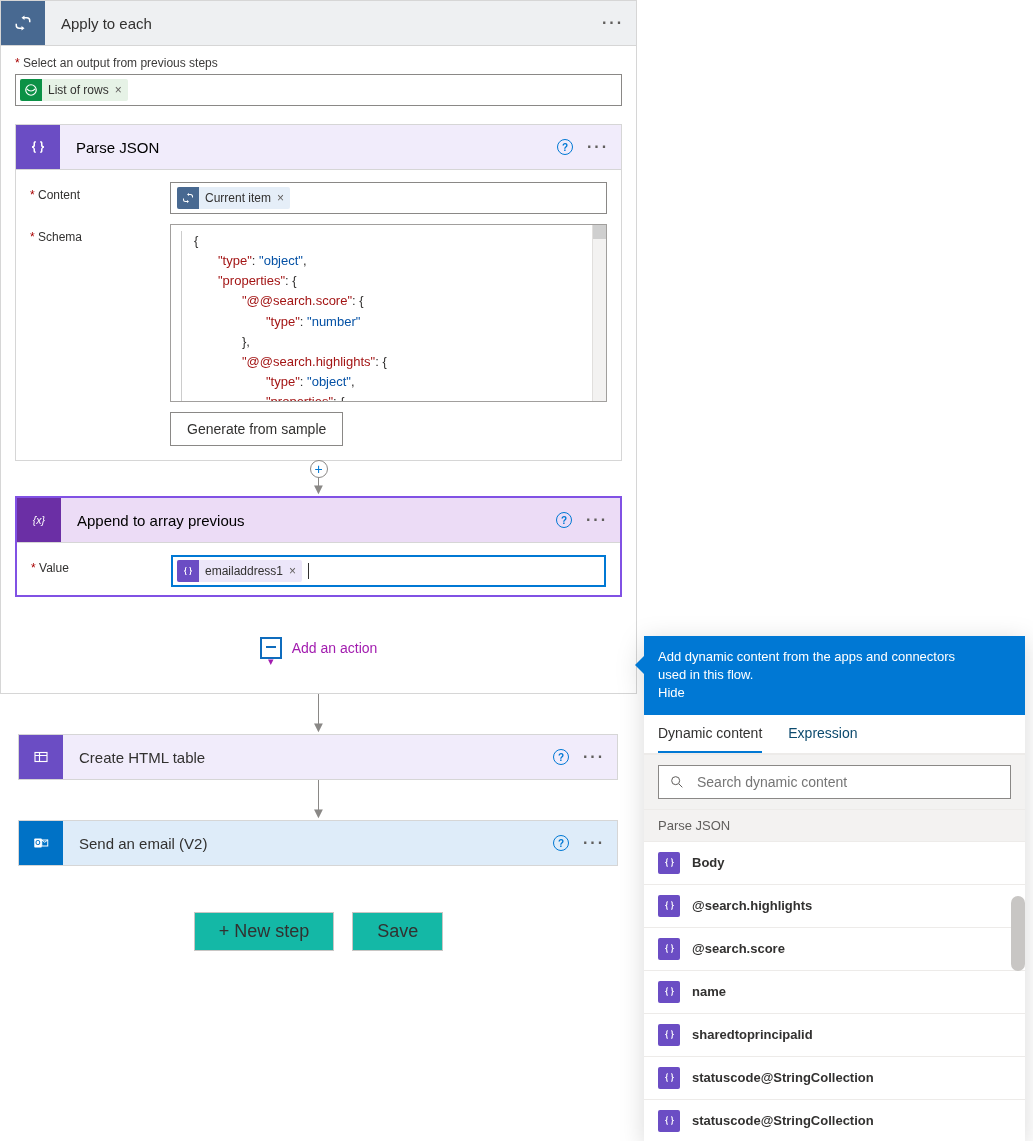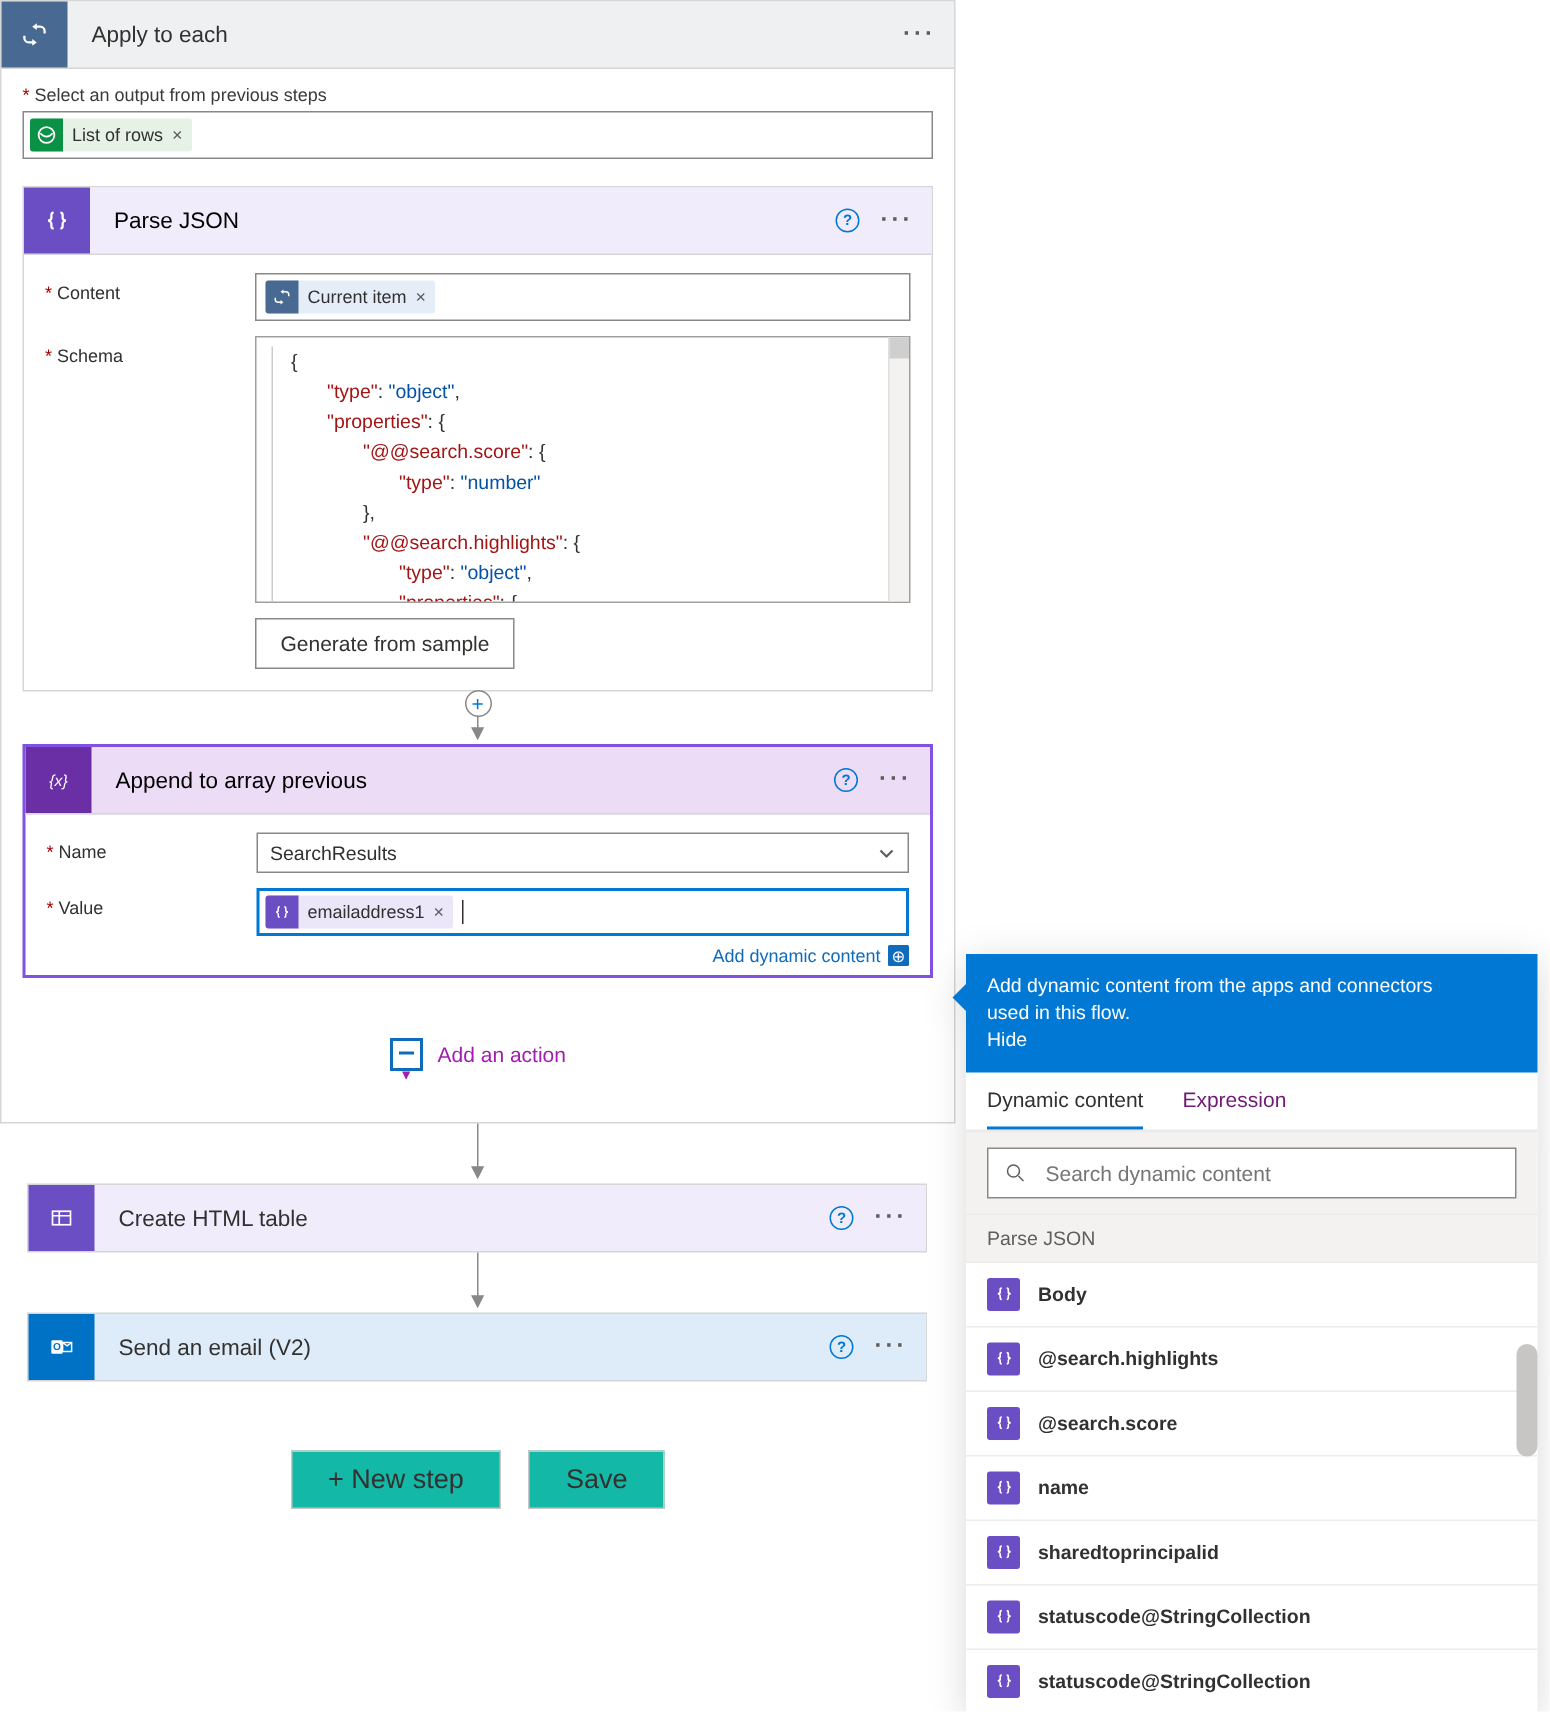--- a/index.html
+++ b/index.html
@@ -85,21 +85,21 @@
   .below-card .card-header{height:44px;}
 
   .btn-row { display:flex; gap:18px; justify-content:center; margin-top:46px;}
   .btn-plain { border:1px solid #c8c6c4; background:#14b8a6; padding:8px 24px; font-size:18px; color:#323130;}
 
   
   .dyn-panel { position:absolute; left:644px; top:636px; width:381px; background:#fff; filter: drop-shadow(0 4px 12px rgba(0,0,0,.15)); }
   .dyn-caret { position:absolute; left:-9px; top:20px; width:0; height:0; border-top:9px solid transparent; border-bottom:9px solid transparent; border-right:9px solid #0078d4;}
   .dyn-head { background:#0078d4; color:#fff; padding: 12px 14px; display:flex; justify-content:space-between; font-size:13px; line-height:1.4;flex-direction:column;}
   .dyn-tabs { display:flex; gap:26px; padding: 10px 14px 0; border-bottom:1px solid #edebe9;}
-  .dyn-tab { padding-bottom: 10px; font-size:14px; color:#701a75;}
+  .dyn-tab { padding-bottom: 10px; font-size:14px; color:#0c4a6e;}
   .dyn-tab.active { color:#323130; border-bottom:2px solid #0078d4; font-weight:400;}
   .dyn-search-wrap { padding:10px 14px; background:#f3f2f1; border-top:1px solid #edebe9; border-bottom:1px solid #edebe9;}
   .dyn-search { display:flex; align-items:center; gap:10px; border:1px solid #8a8886; background:#fff; padding:7px 10px;}
   .dyn-search input { border:0; outline:0; flex:1; font-size:14px; color:#404040;}
   .dyn-group { background:#f3f2f1; padding:8px 14px; font-size:13px; color:#605e5c; border-bottom:1px solid #edebe9;}
   .dyn-list { position:relative; max-height: 330px; overflow:hidden;}
   .dyn-item { display:flex; align-items:center; gap:12px; padding:10px 14px; border-bottom:1px solid #edebe9; font-size:13px; font-weight:600; color:#323130;}
   .dyn-item .di { width:22px; height:22px; background:#6b4dc4; border-radius:2px; display:flex; align-items:center; justify-content:center;}
   .dyn-scroll-thumb { position:absolute; right:0; top:65px; width:14px; height:75px; background:#c8c6c4; border-radius:7px;}
   .cursor-bar { display:inline-block; width:1px; height:16px; background:#323130; margin-left:6px; vertical-align:middle;}
@@ -204,52 +204,37 @@
                   <text x="12" y="17" text-anchor="middle" fill="#fff" font-size="14" font-style="italic" font-family="serif">{x}</text>
                 </svg>
           </div>
           <div class="header-title">Append to array previous</div>
           <div class="header-right">
             <span class="help-circle">?</span>
             <span class="ellipsis">···</span>
           </div>
         </div>
         <div class="inner-body" style="padding-bottom:6px;">
-          <div class="form-row">
-            <div class="form-label"><span class="star">*</span> <span>Name</span></div>
-            <div class="form-field">
-              <div class="select-box">
-                <span>SearchResults</span>
-                <svg class="caret" width="12" height="12" viewBox="0 0 12 12">
-                      <path d="M2 4l4 4 4-4" fill="none" stroke="#605e5c" stroke-width="1.5"></path>
-                    </svg>
-              </div>
-            </div>
-          </div>
           <div class="form-row" style="margin-bottom:2px;">
             <div class="form-label"><span class="star">*</span> <span>Value</span></div>
             <div class="form-field">
               <div class="value-box">
                 <span class="pill pill-purple">
                   <span class="pic">
                         <svg width="12" height="12" viewBox="0 0 24 24">
                           <path fill="#fff" d="M9 4c-2 0-3 1-3 3v2c0 1-.5 2-2 2v2c1.5 0 2 1 2 2v2c0 2 1 3 3 3v-2c-1 0-1-1-1-1v-2c0-1-.5-2-1.5-2.5C7.5 12 8 11 8 10V8c0-1 0-2 1-2V4zm6 0v2c1 0 1 1 1 2v2c0 1 .5 2 1.5 2.5C16.5 13 16 14 16 15v2c0 0 0 1-1 1v2c2 0 3-1 3-3v-2c0-1 .5-2 2-2v-2c-1.5 0-2-1-2-2V7c0-2-1-3-3-3z"></path>
                         </svg>
                       </span>
                   <span class="ptxt">emailaddress1</span>
                   <span class="px">×</span>
                 </span>
                 <span class="cursor-bar"></span>
               </div>
             </div>
           </div>
-          <div class="add-dyn">
-            <span>Add dynamic content</span>
-            <span class="sq">⊕</span>
-          </div>
         </div>
       </div>
 
       <div class="add-action">
         <span class="aic"></span>
         <span>Add an action</span>
       </div>
 
     </div>
   </div>

